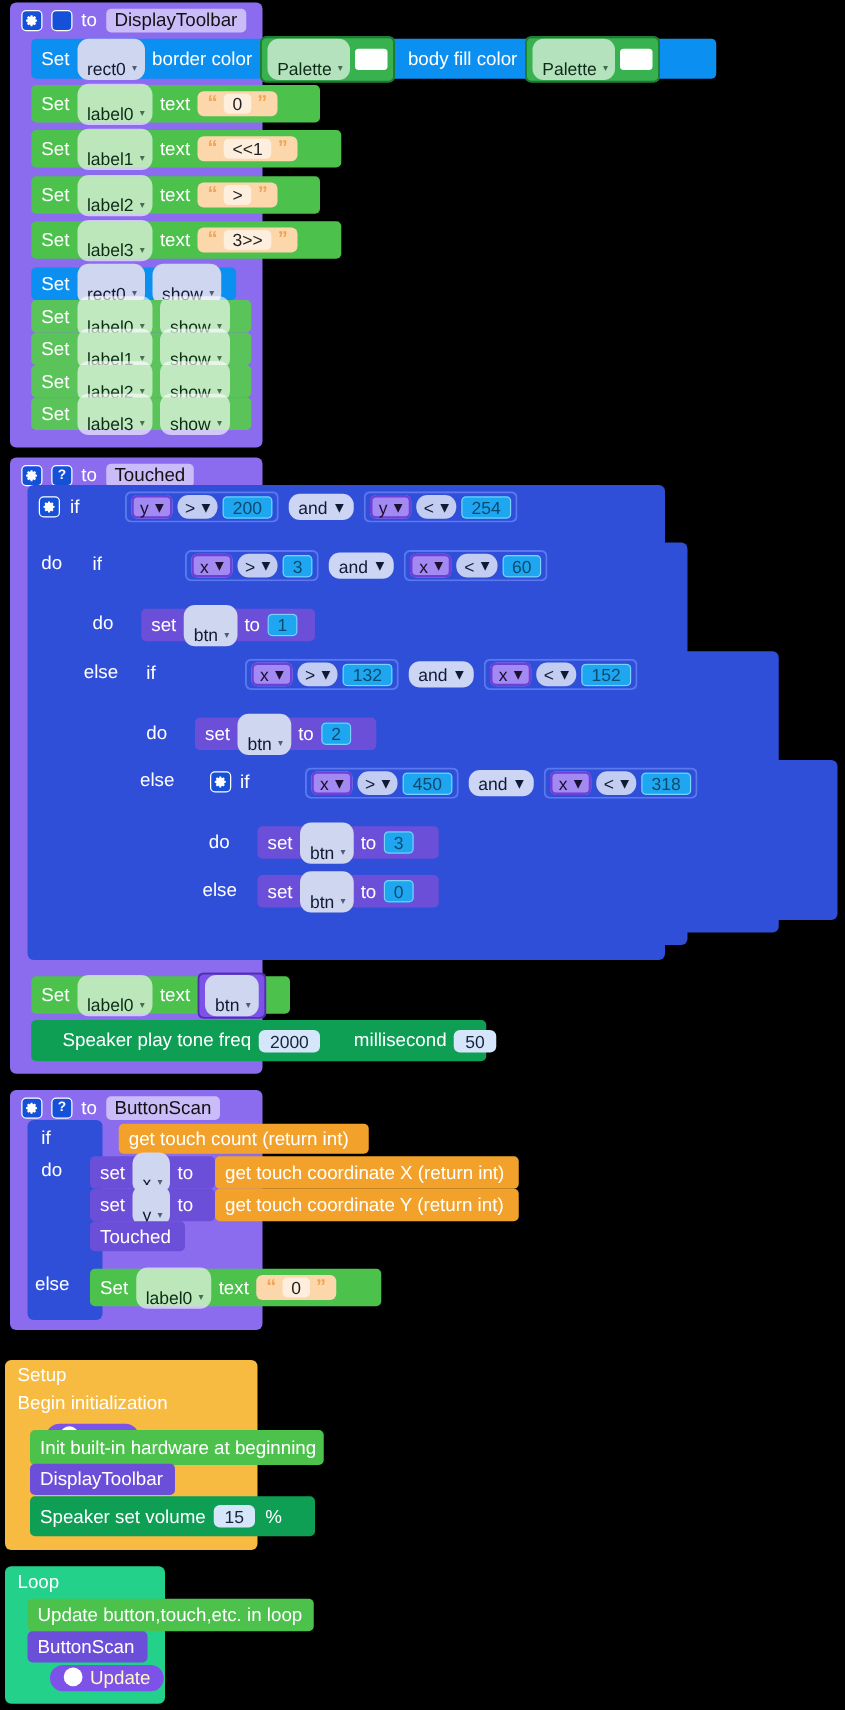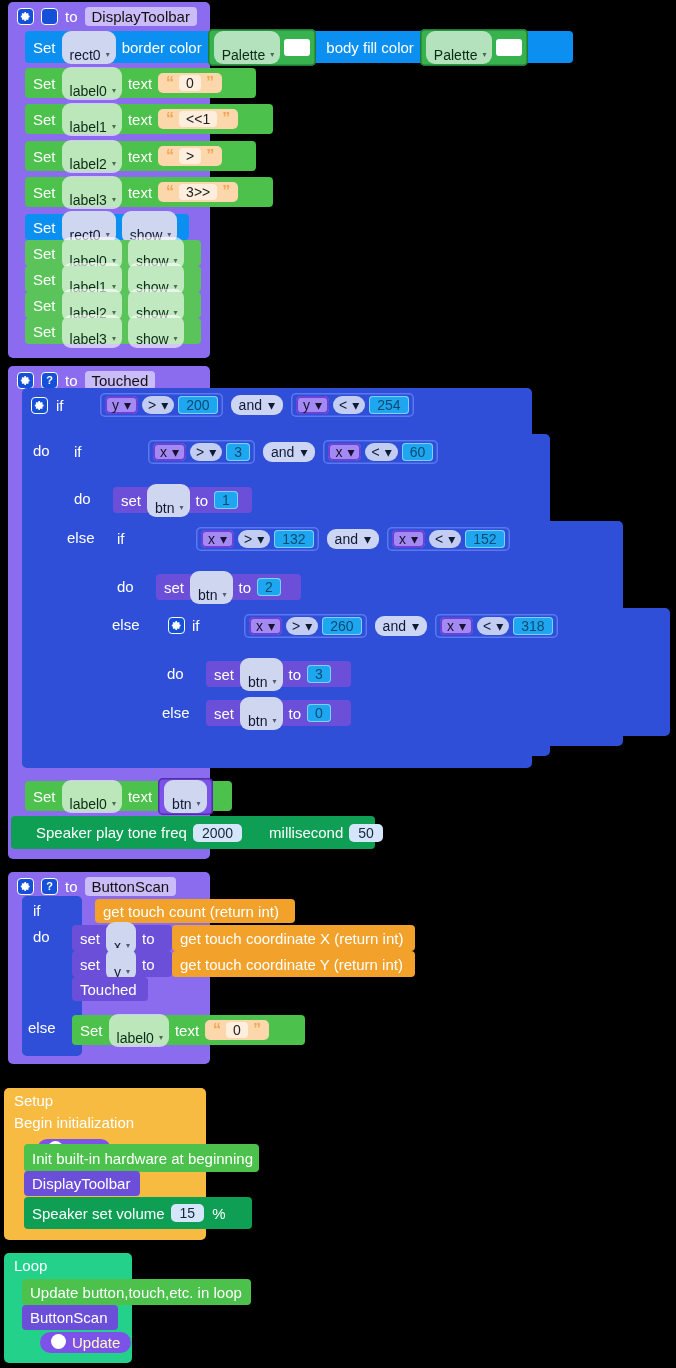--- a/index.html
+++ b/index.html
@@ -374,21 +374,21 @@
 <div class="abs" style="left:244px;top:614px;display:flex;align-items:center;gap:8px;">
   <span class="cmp">
     <span class="varpill">
         <span>x</span>
         <span class="caret">▾</span>
       </span>
     <span class="oppill">
         <span>&gt;</span>
         <span class="caret">▾</span>
       </span>
-    <span class="numcyan">260</span>
+    <span class="numcyan">450</span>
   </span>
   <span class="andpill">
       <span>and</span>
       <span class="caret">▾</span>
     </span>
   <span class="cmp">
     <span class="varpill">
         <span>x</span>
         <span class="caret">▾</span>
       </span>
@@ -427,21 +427,21 @@
       <span class="caret">▾</span>
     </span>
   <span class="lbl">text</span>
   <span class="val v-purple">
     <span class="dd light" style="margin-right:0">
         <span>btn</span>
         <span class="caret">▾</span>
       </span>
   </span>
 </div>
-<div class="stmt dkgreen" style="left:11px;top:816px;width:364px;height:33px;padding-left:25px;">
+<div class="stmt dkgreen" style="left:25px;top:816px;width:364px;height:33px;padding-left:25px;">
   <span class="lbl">Speaker play tone freq</span>
   <span class="numfield" style="margin-right:27px;">2000</span>
   <span class="lbl">millisecond</span>
   <span class="numfield">50</span>
 </div>
 
 <div class="proc" style="left:8px;top:872px;width:202px;height:192px;">
   <div class="proc-hdr">
     <span class="icobtn gear">
       <svg width="11" height="11" viewBox="0 0 24 24">

